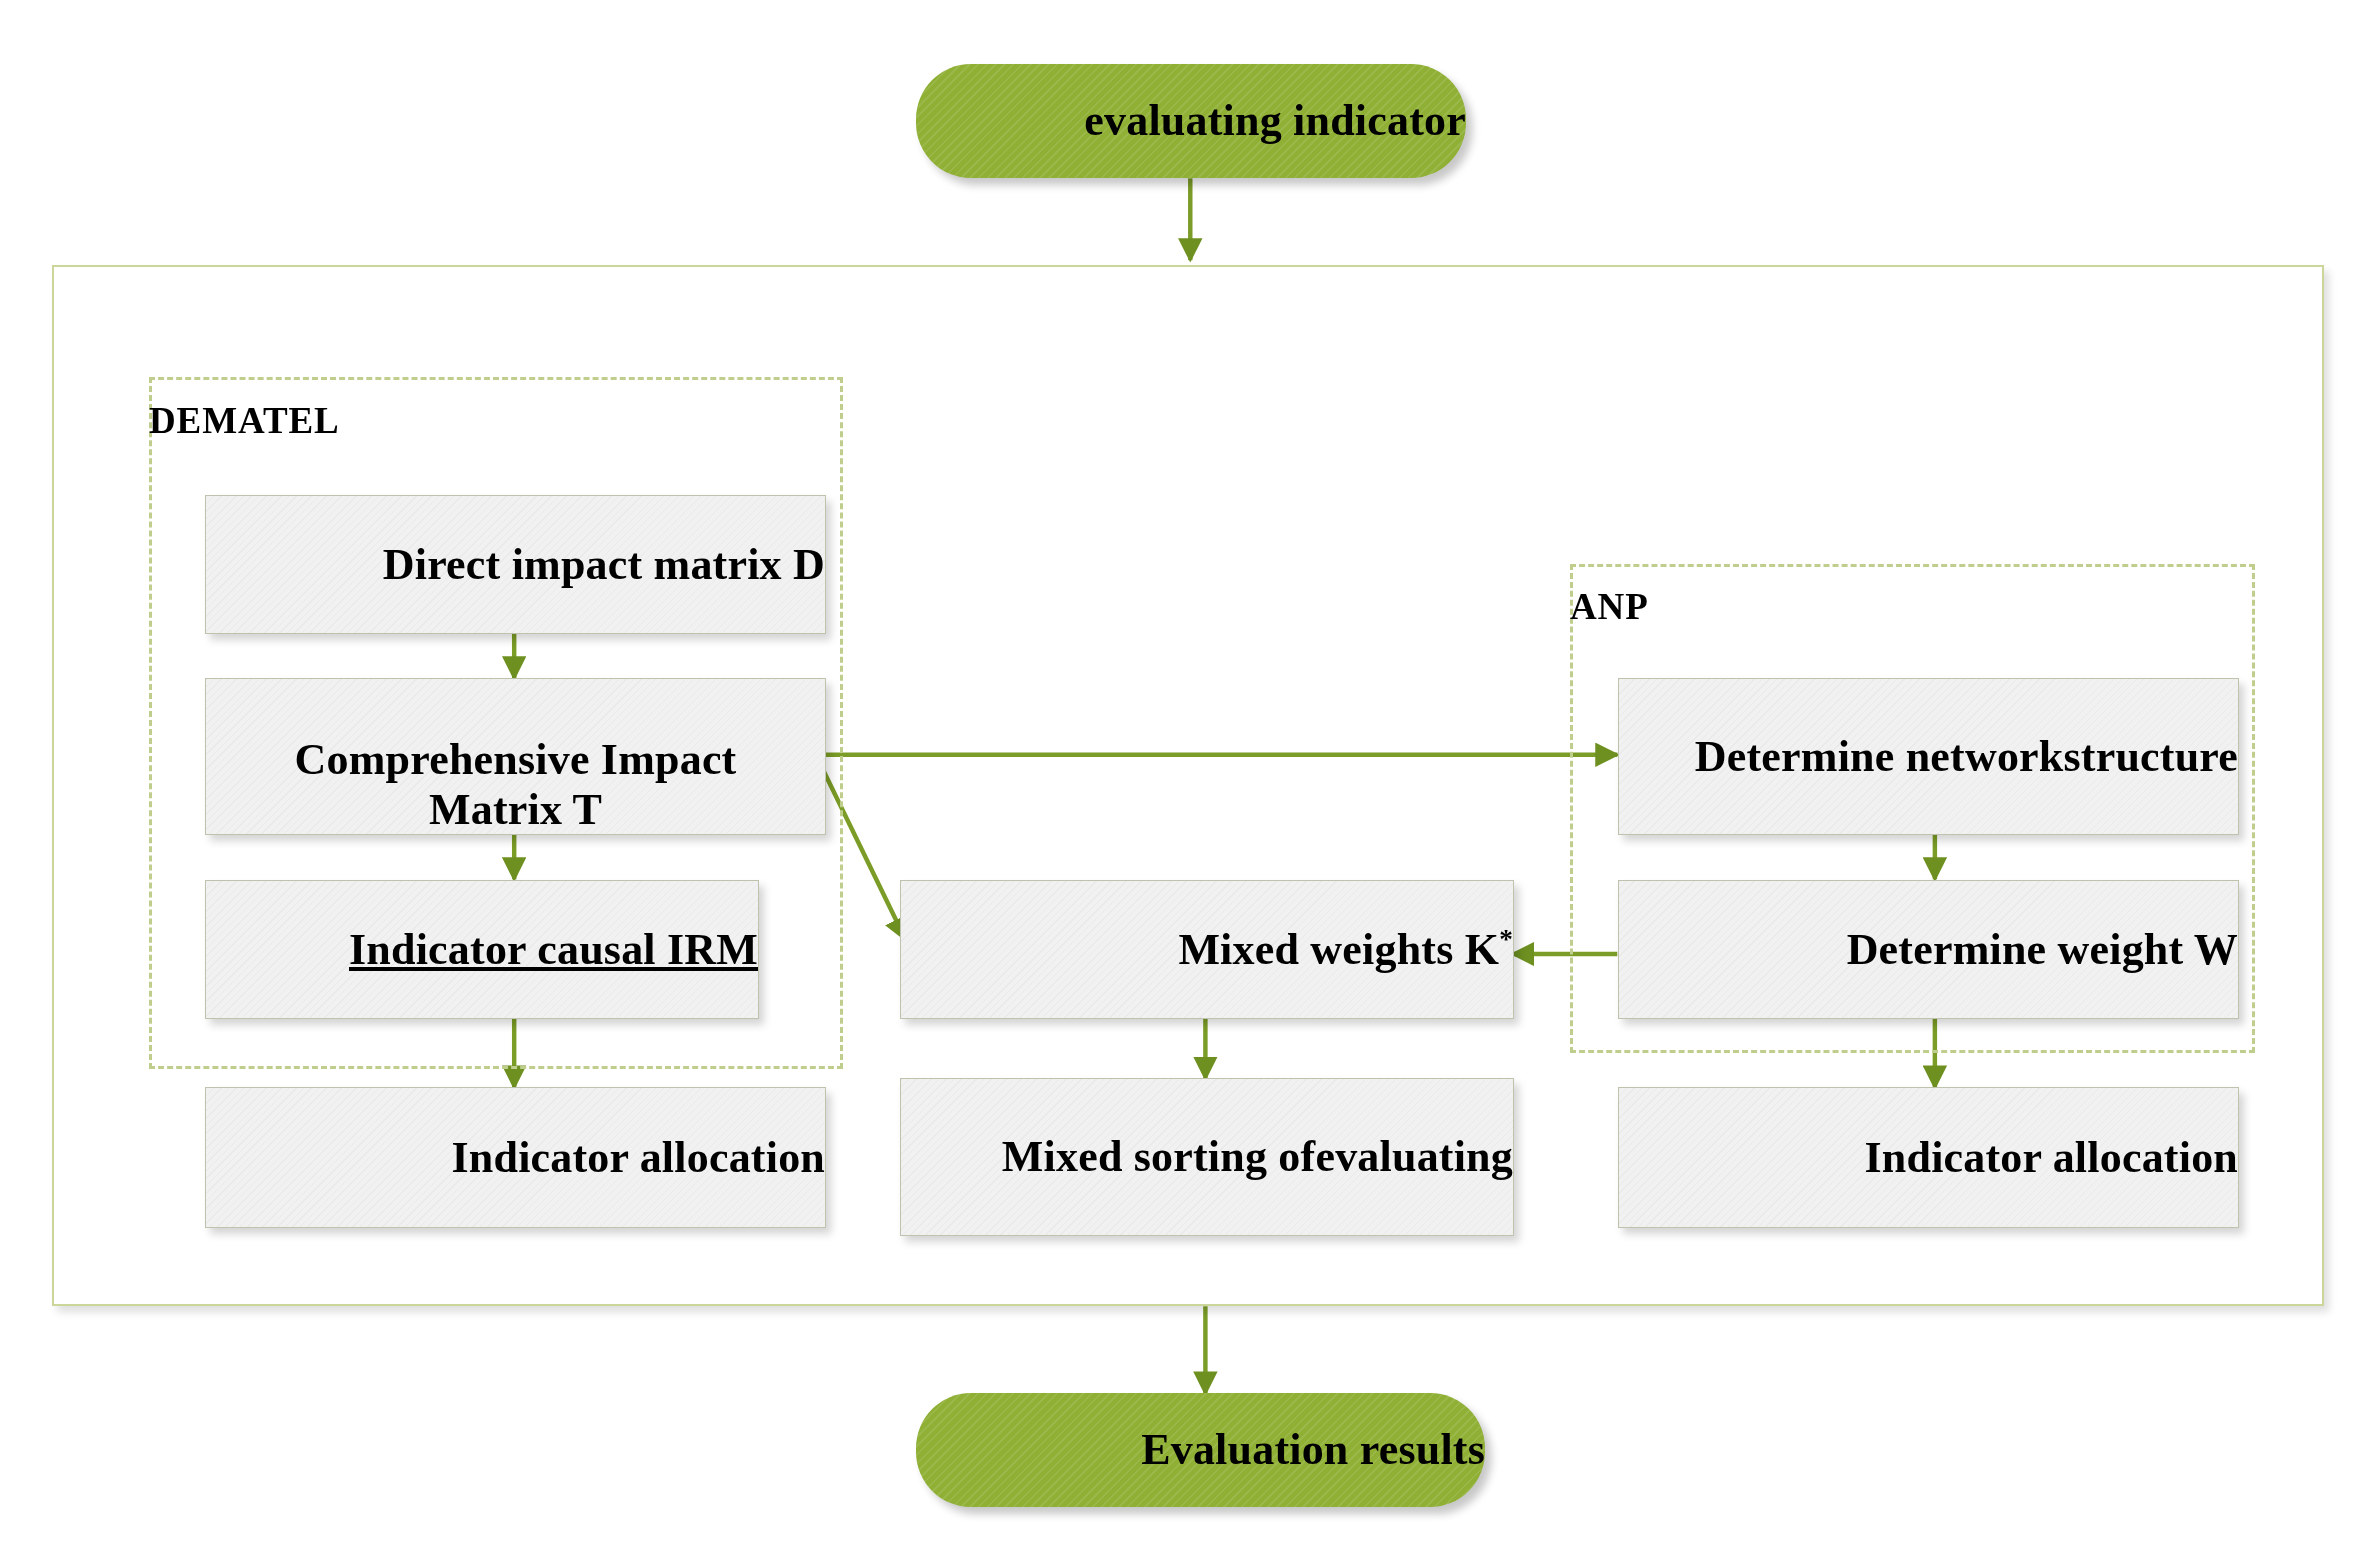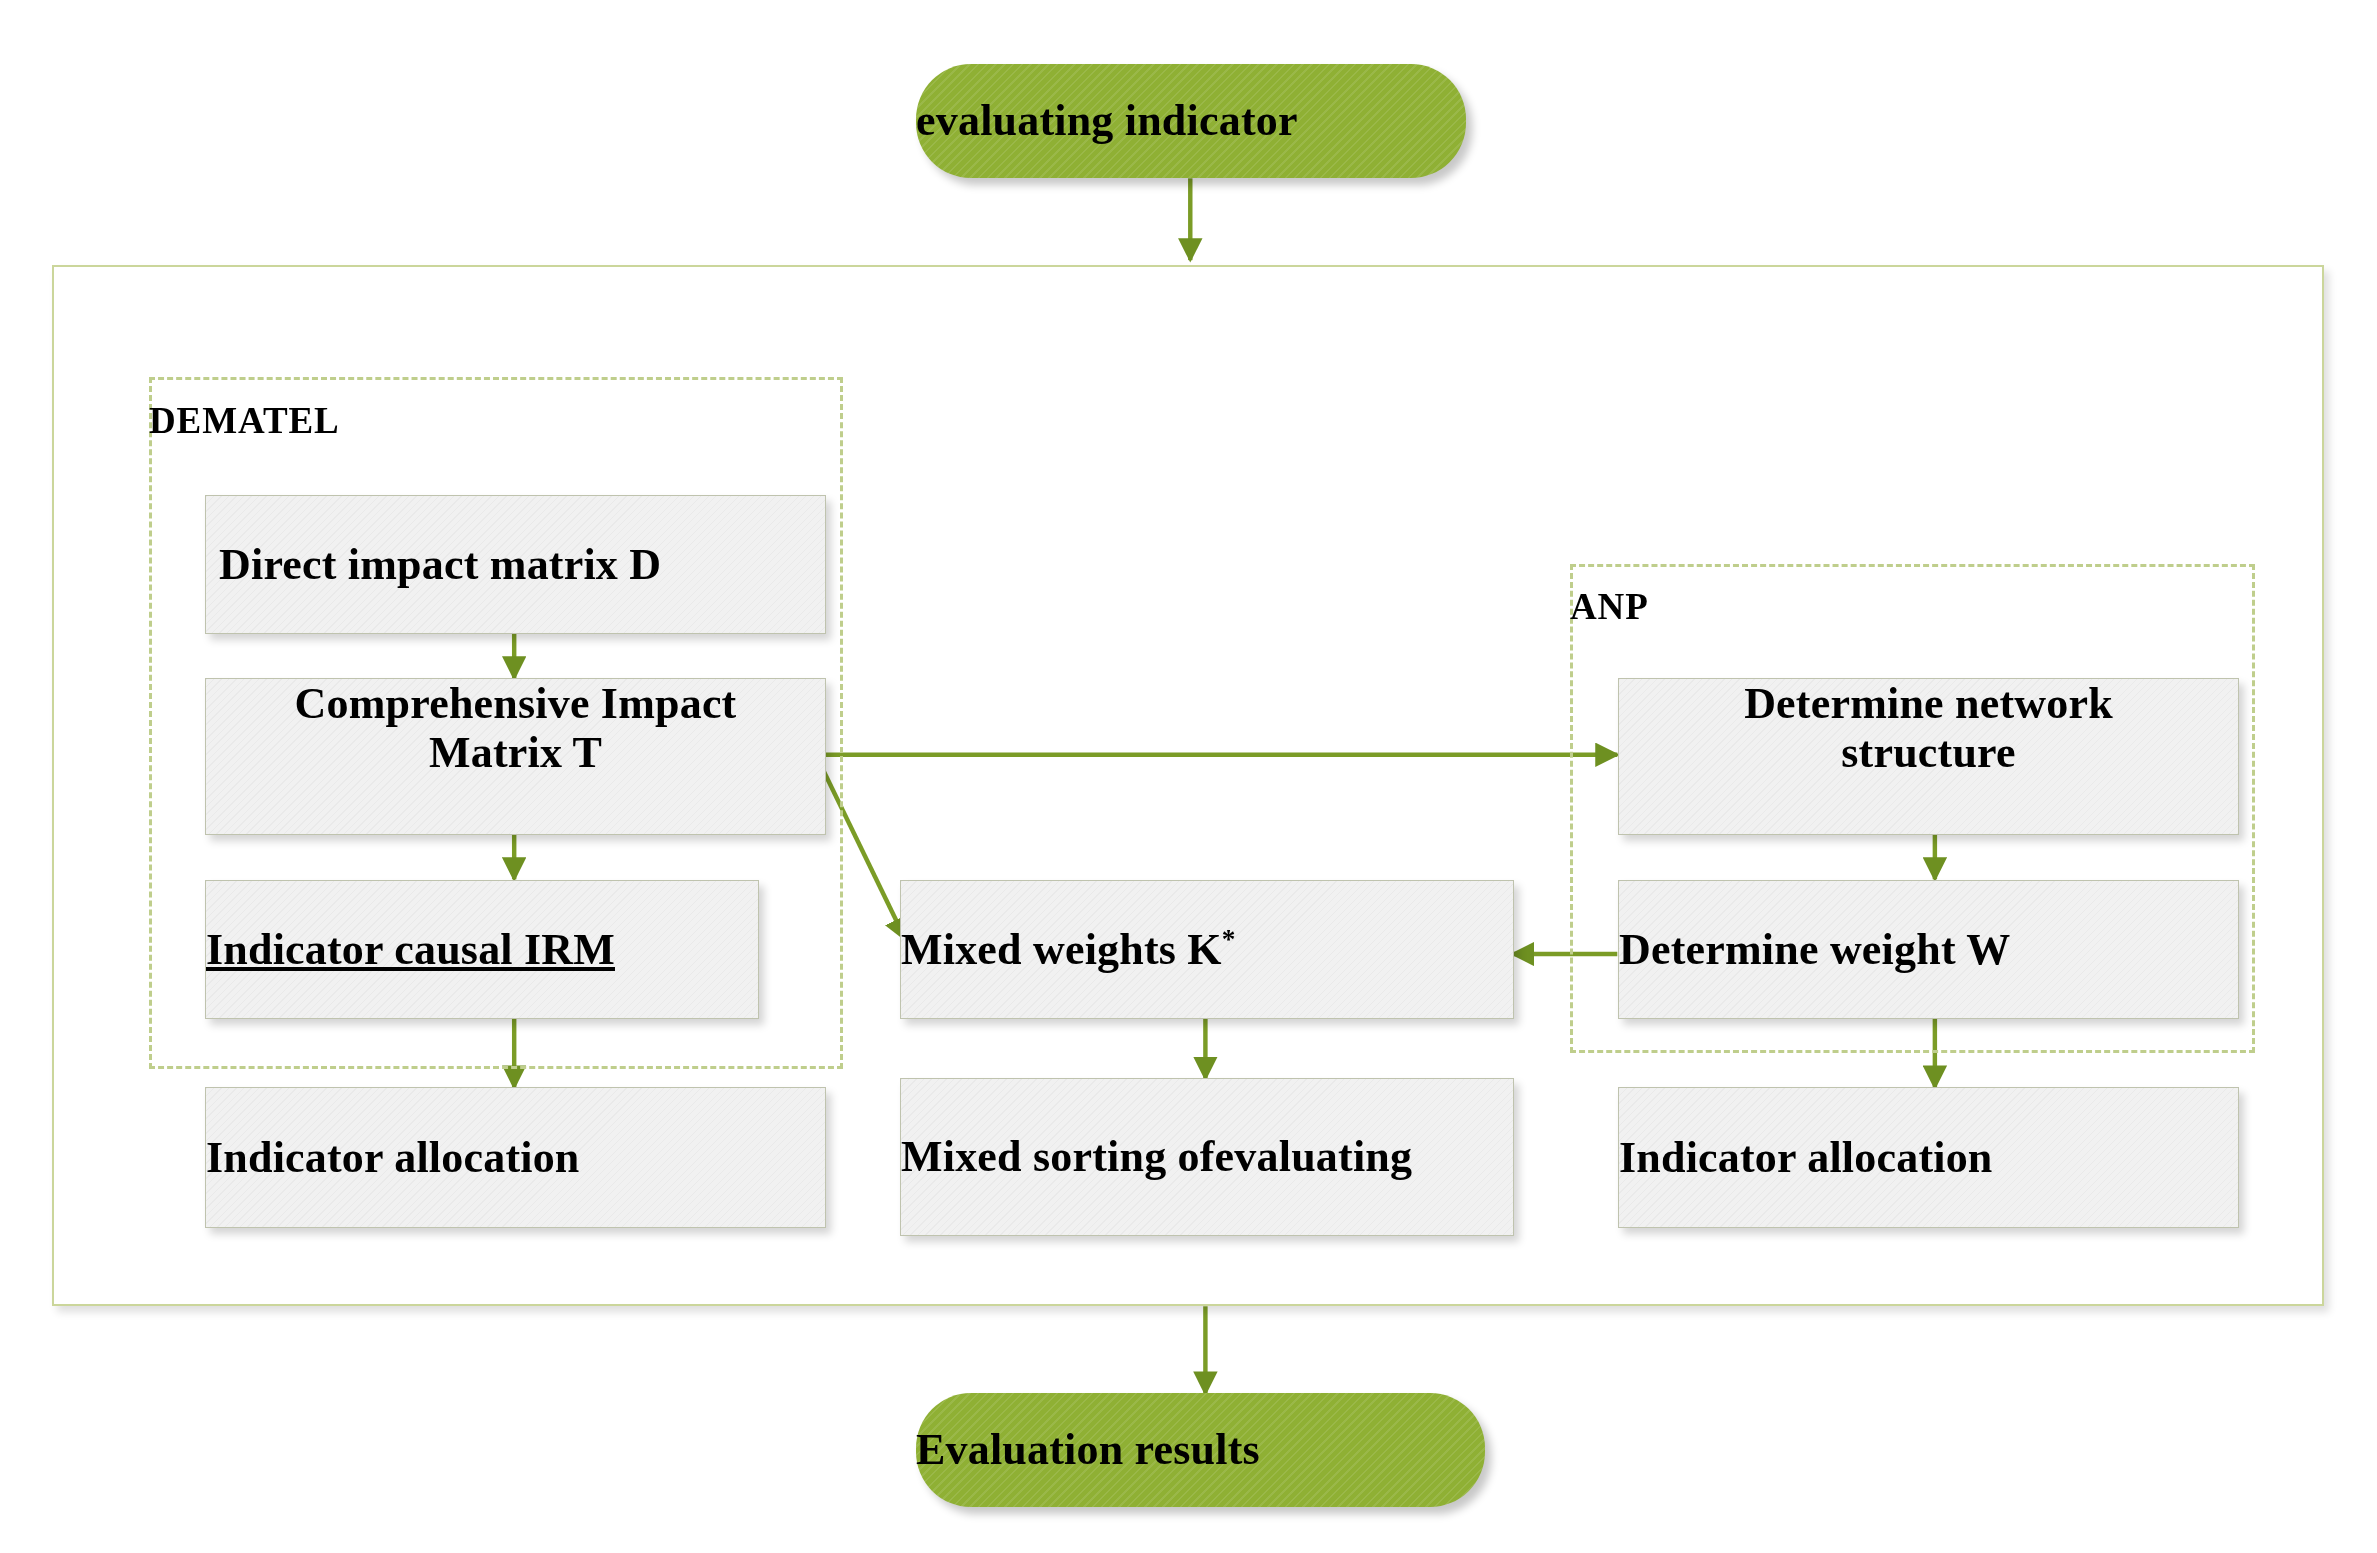--- a/index.html
+++ b/index.html
@@ -26,21 +26,21 @@
     height: 1554px;
     pointer-events: none;
   }
 
   
   .node {
     position: absolute;
     box-sizing: border-box;
     display: flex;
     align-items: center;
-    justify-content: flex-start;
+    justify-content: flex-end;
     text-align: center;
     color: #000000;
     font-weight: bold;
     line-height: 1.12;
     letter-spacing: 0.2px;
   }
 
   
   .pill {
     background-color: #8FB034;
@@ -188,21 +188,21 @@
     <span>
       <span>Mixed weights K</span><sup class="star">*</sup>
     </span>
   </div>
 
   <div class="node proc" style="left:900px; top:1078px; width:614px; height:158px; flex-direction:row;">
     <span>Mixed sorting of</span>
     <span>evaluating</span>
   </div>
 
-  <div class="node proc" style="left:1618px; top:678px; width:621px; height:157px; flex-direction:column;">
+  <div class="node proc" style="left:1618px; top:678px; width:621px; height:157px; flex-direction:row;">
     <span>Determine network</span>
     <span>structure</span>
   </div>
 
   <div class="node proc" style="left:1618px; top:880px; width:621px; height:139px;">
     <span>Determine weight W</span>
   </div>
 
   <div class="node proc" style="left:1618px; top:1087px; width:621px; height:141px;">
     <span>Indicator allocation</span>

